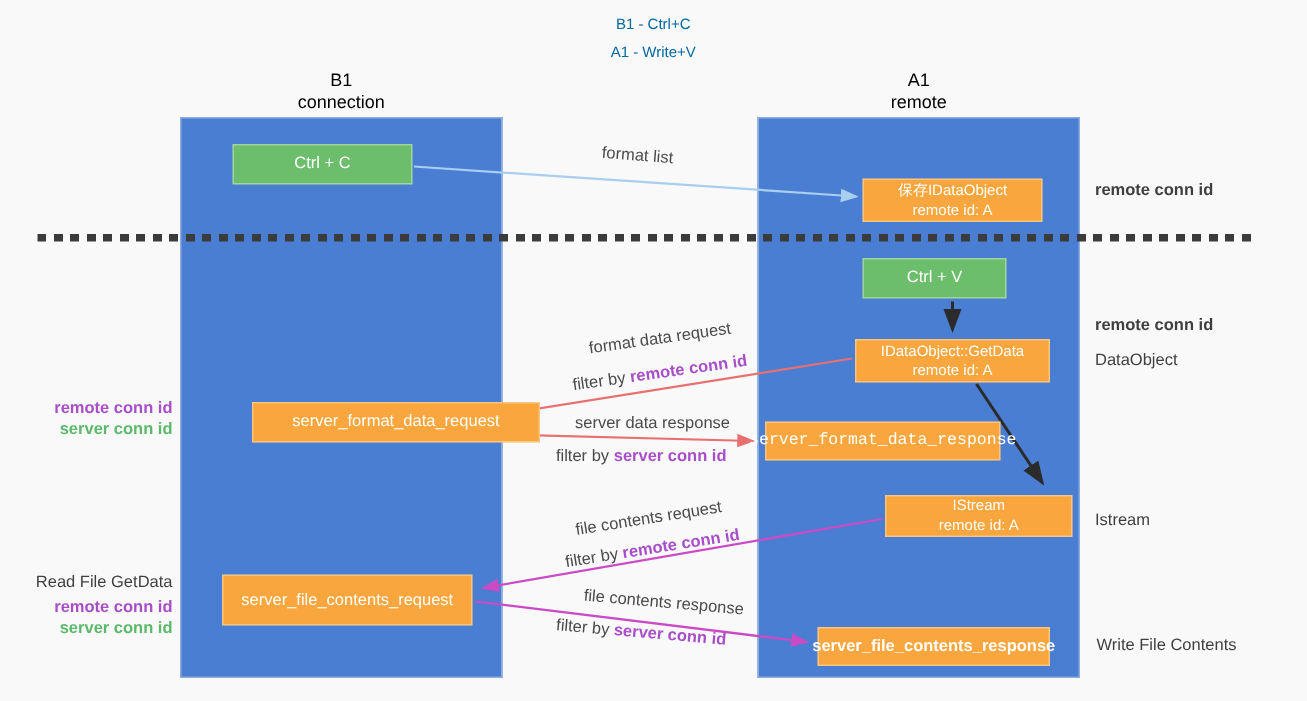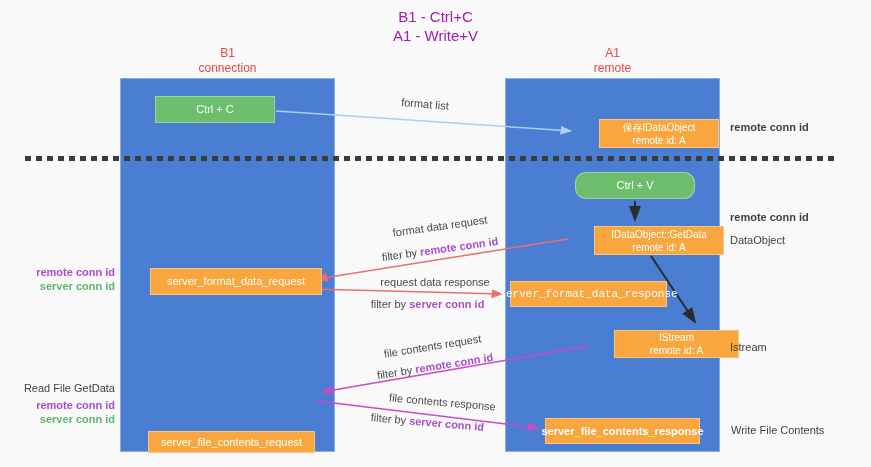--- a/index.html
+++ b/index.html
@@ -1,33 +1,33 @@
 <!DOCTYPE html>
 <html><head>
 <meta charset="utf-8">
 <style>
   html,body{margin:0;padding:0;}
   body{font-family:"Liberation Sans","DejaVu Sans",sans-serif;background:#f9f9f9;}
   #canvas{position:relative;width:871px;height:467px;background:#f9f9f9;overflow:hidden;}
 
   .title{position:absolute;top:7px;left:0;width:871px;text-align:center;
-         font-size:15px;line-height:19px;color:#a21caf;}
+         font-size:10px;line-height:19px;color:#0369a1;}
 
-  .lane-header{position:absolute;text-align:center;font-size:12px;line-height:15px;color:#ef4444;}
+  .lane-header{position:absolute;text-align:center;font-size:12px;line-height:15px;color:#000000;}
   .lane{position:absolute;top:78px;width:215px;height:374px;background:#4a7ed2;
         border:1px solid #8cabdf;box-sizing:border-box;}
 
   .sep{position:absolute;top:156px;left:25px;width:810px;height:5px;
        background:repeating-linear-gradient(90deg,#3b3b3b 0 6px,transparent 6px 11px);}
 
   .node{position:absolute;display:flex;flex-direction:column;align-items:center;justify-content:center;
         color:#ffffff;font-size:11px;line-height:13px;text-align:center;box-sizing:border-box;}
   .green{background:#6cbe6c;border:1px solid rgba(255,255,255,0.35);}
   .orange{background:#f8a63d;border:1px solid rgba(255,255,255,0.35);}
-  .small{font-size:10px;margin-left:24px;}
+  .small{font-size:10px;}
 
   .alabel{position:absolute;font-size:11px;color:#4a4a4a;text-align:center;}
   .purple{color:#a94ec9;font-weight:bold;}
   .greentxt{color:#5cb86a;font-weight:bold;}
   .side{position:absolute;font-size:11px;color:#3f3f3f;white-space:nowrap;}
   .side.bold{font-weight:bold;}
   .leftcol{position:absolute;left:8px;width:107px;text-align:right;font-size:11px;line-height:14px;white-space:nowrap;}
 
   svg.overlay{position:absolute;top:0;left:0;width:871px;height:467px;pointer-events:none;}
 </style>
@@ -81,59 +81,59 @@
 
   <div class="node green" style="left:155px;top:96px;width:120px;height:27px;">
     <span>Ctrl + C</span>
   </div>
 
   <div class="node orange small" style="left:575px;top:119px;width:120px;height:29px;">
     <span>保存IDataObject</span>
     <span>remote id: A</span>
   </div>
 
-  <div class="node green" style="left:575px;top:172px;width:120px;height:27px;border-radius:11px;">
+  <div class="node green" style="left:575px;top:172px;width:96px;height:27px;">
     <span>Ctrl + V</span>
   </div>
 
   <div class="node orange small" style="left:570px;top:226px;width:130px;height:29px;">
     <span>IDataObject::GetData</span>
     <span>remote id: A</span>
   </div>
 
-  <div class="node orange" style="left:150px;top:268px;width:172px;height:27px;">
+  <div class="node orange" style="left:168px;top:268px;width:192px;height:27px;">
     <span>server_format_data_request</span>
   </div>
 
   <div class="node orange" style="left:510px;top:281px;width:157px;height:26px;font-family:Liberation Mono, monospace;">
     <span>server_format_data_response</span>
   </div>
 
   <div class="node orange small" style="left:590px;top:330px;width:125px;height:28px;">
     <span>IStream</span>
     <span>remote id: A</span>
   </div>
 
-  <div class="node orange" style="left:148px;top:383px;width:167px;height:22px;margin-top:48px;">
+  <div class="node orange" style="left:148px;top:383px;width:167px;height:34px;">
     <span>server_file_contents_request</span>
   </div>
 
   <div class="node orange" style="left:545px;top:418px;width:155px;height:26px;font-weight:bold;">
     <span>server_file_contents_response</span>
   </div>
 
   <div class="alabel" style="left:375px;top:98px;width:100px;transform:rotate(4.5deg);">format list</div>
 
   <div class="alabel" style="left:370px;top:220px;width:140px;transform:rotate(-8deg);">format data request</div>
   <div class="alabel" style="left:360px;top:243px;width:160px;transform:rotate(-8deg);">
     <span>filter by</span>
     <span class="purple">remote conn id</span>
   </div>
 
-  <div class="alabel" style="left:370px;top:276px;width:130px;">request data response</div>
+  <div class="alabel" style="left:370px;top:276px;width:130px;">server data response</div>
   <div class="alabel" style="left:355px;top:298px;width:145px;">
     <span>filter by</span>
     <span class="purple">server conn id</span>
   </div>
 
   <div class="alabel" style="left:365px;top:340px;width:135px;transform:rotate(-9deg);">file contents request</div>
   <div class="alabel" style="left:360px;top:360px;width:150px;transform:rotate(-9deg);">
     <span>filter by</span>
     <span class="purple">remote conn id</span>
   </div>

